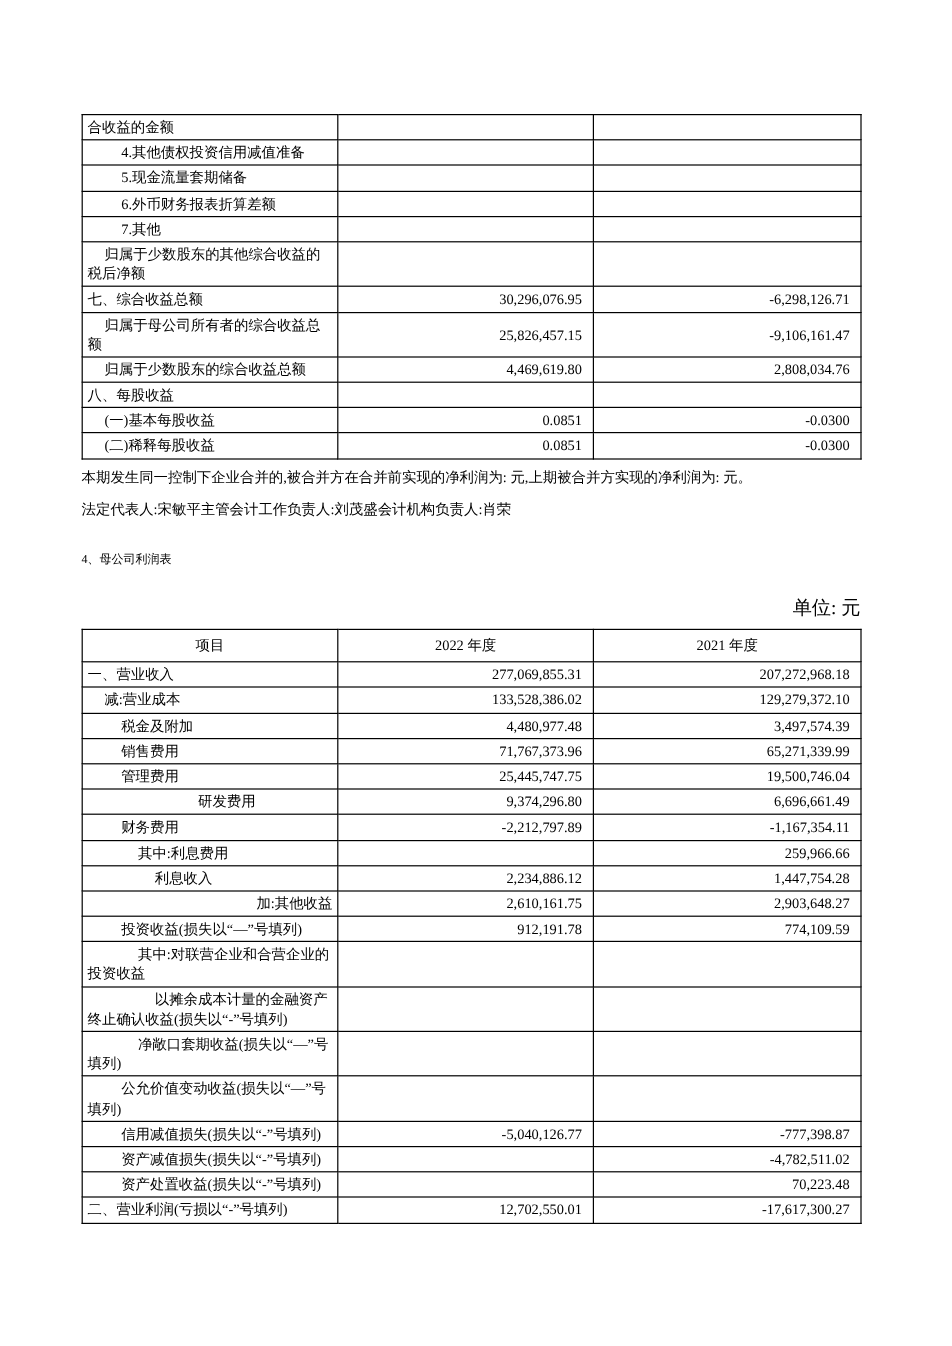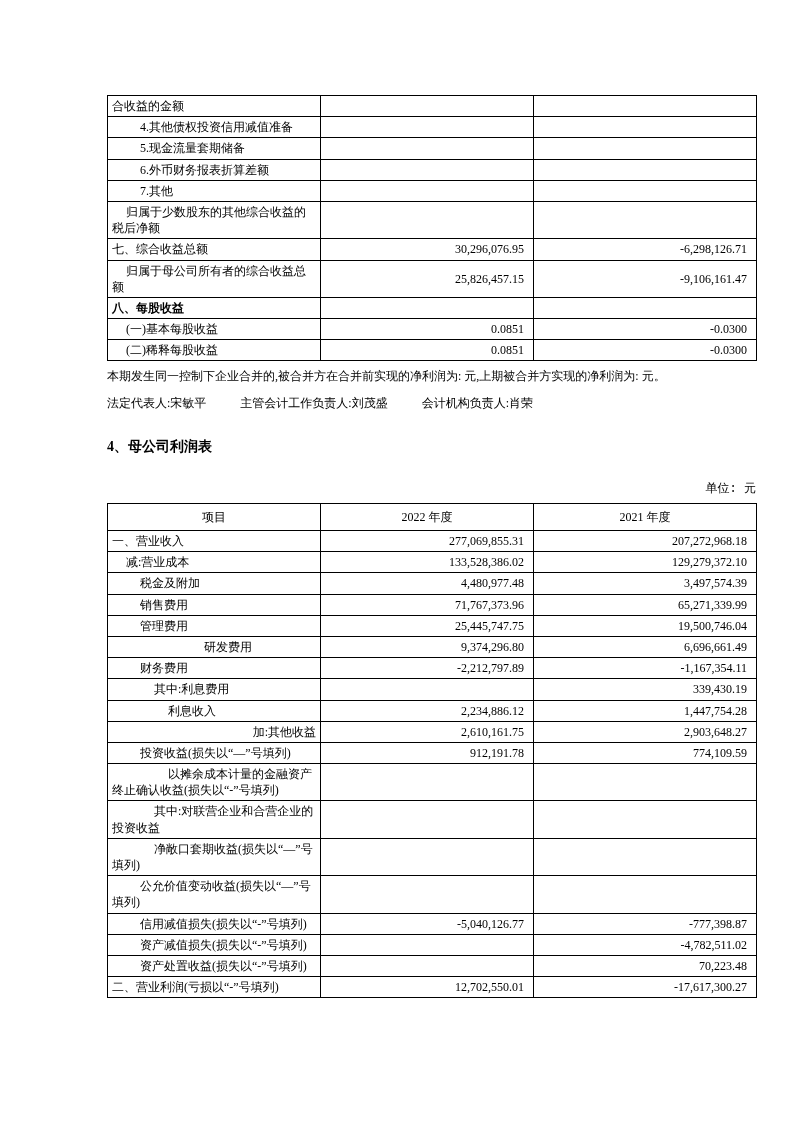--- a/index.html
+++ b/index.html
@@ -7,21 +7,21 @@
   body {
     width: 793px;
     min-height: 1122px;
     color: #000;
     font-family: "Liberation Serif", "DejaVu Serif", serif;
     font-size: 12px;
   }
   .page {
     width: 736px;
     min-height: 1122px;
-    padding: 95px 72px 40px 107px;
+    padding: 95px 72px 40px 68px;
   }
   table.tbl {
     border-collapse: collapse;
     table-layout: fixed;
     width: 649px;
     font-size: 12px;
   }
   .tbl col.c-label { width: 213px; }
   .tbl col.c-v1 { width: 213px; }
   .tbl col.c-v2 { width: 223px; }
@@ -50,33 +50,31 @@
     margin: 7px 0 0 0;
     width: 649px;
     font-size: 12px;
     line-height: 1.45;
     white-space: pre-wrap;
   }
   .sign {
     margin: 9px 0 0 0;
     font-size: 12px;
     display: flex;
-    gap: 34px;
   }
   .heading {
     margin: 26px 0 0 0;
-    font-size: 14px;
-    font-weight: bold;
+    font-size: 10px;
+    font-weight: normal;
   }
   .unit {
     margin: 24px 0 6px 0;
     width: 649px;
-    font-size: 12px;
+    font-size: 16px;
     text-align: right;
-    font-family: Liberation Mono, monospace;
   }
 </style>
 </head>
 <body>
 
 <div class="page">
 
   <table class="tbl top">
     <colgroup>
         <col class="c-label">
@@ -118,21 +116,26 @@
           <td class="label" style="text-indent: 0px;">七、综合收益总额</td>
           <td class="val">30,296,076.95</td>
           <td class="val">-6,298,126.71</td>
         </tr>
         <tr>
           <td class="label" style="text-indent: 14px;">归属于母公司所有者的综合收益总额</td>
           <td class="val">25,826,457.15</td>
           <td class="val">-9,106,161.47</td>
         </tr>
         <tr>
-          <td class="label" style="text-indent: 0px; font-weight: bold;">八、每股收益</td>
+          <td class="label" style="text-indent: 14px;">归属于少数股东的综合收益总额</td>
+          <td class="val">4,469,619.80</td>
+          <td class="val">2,808,034.76</td>
+        </tr>
+        <tr>
+          <td class="label" style="text-indent: 0px;">八、每股收益</td>
           <td class="val"></td>
           <td class="val"></td>
         </tr>
         <tr>
           <td class="label" style="text-indent: 14px;">(一)基本每股收益</td>
           <td class="val">0.0851</td>
           <td class="val">-0.0300</td>
         </tr>
         <tr>
           <td class="label" style="text-indent: 14px;">(二)稀释每股收益</td>
@@ -199,44 +202,44 @@
           <td class="val">6,696,661.49</td>
         </tr>
         <tr>
           <td class="label" style="text-indent: 28px;">财务费用</td>
           <td class="val">-2,212,797.89</td>
           <td class="val">-1,167,354.11</td>
         </tr>
         <tr>
           <td class="label" style="text-indent: 42px;">其中:利息费用</td>
           <td class="val"></td>
-          <td class="val">339,430.19</td>
+          <td class="val">259,966.66</td>
         </tr>
         <tr>
           <td class="label" style="text-indent: 56px;">利息收入</td>
           <td class="val">2,234,886.12</td>
           <td class="val">1,447,754.28</td>
         </tr>
         <tr>
           <td class="label" style="text-indent: 14px; text-align: right;">加:其他收益</td>
           <td class="val">2,610,161.75</td>
           <td class="val">2,903,648.27</td>
         </tr>
         <tr>
           <td class="label" style="text-indent: 28px;">投资收益(损失以“—”号填列)</td>
           <td class="val">912,191.78</td>
           <td class="val">774,109.59</td>
         </tr>
         <tr>
+          <td class="label" style="text-indent: 42px;">其中:对联营企业和合营企业的投资收益</td>
+          <td class="val"></td>
+          <td class="val"></td>
+        </tr>
+        <tr>
           <td class="label" style="text-indent: 56px;">以摊余成本计量的金融资产终止确认收益(损失以“-”号填列)</td>
-          <td class="val"></td>
-          <td class="val"></td>
-        </tr>
-        <tr>
-          <td class="label" style="text-indent: 42px;">其中:对联营企业和合营企业的投资收益</td>
           <td class="val"></td>
           <td class="val"></td>
         </tr>
         <tr>
           <td class="label" style="text-indent: 42px;">净敞口套期收益(损失以“—”号填列)</td>
           <td class="val"></td>
           <td class="val"></td>
         </tr>
         <tr>
           <td class="label" style="text-indent: 28px;">公允价值变动收益(损失以“—”号填列)</td>

